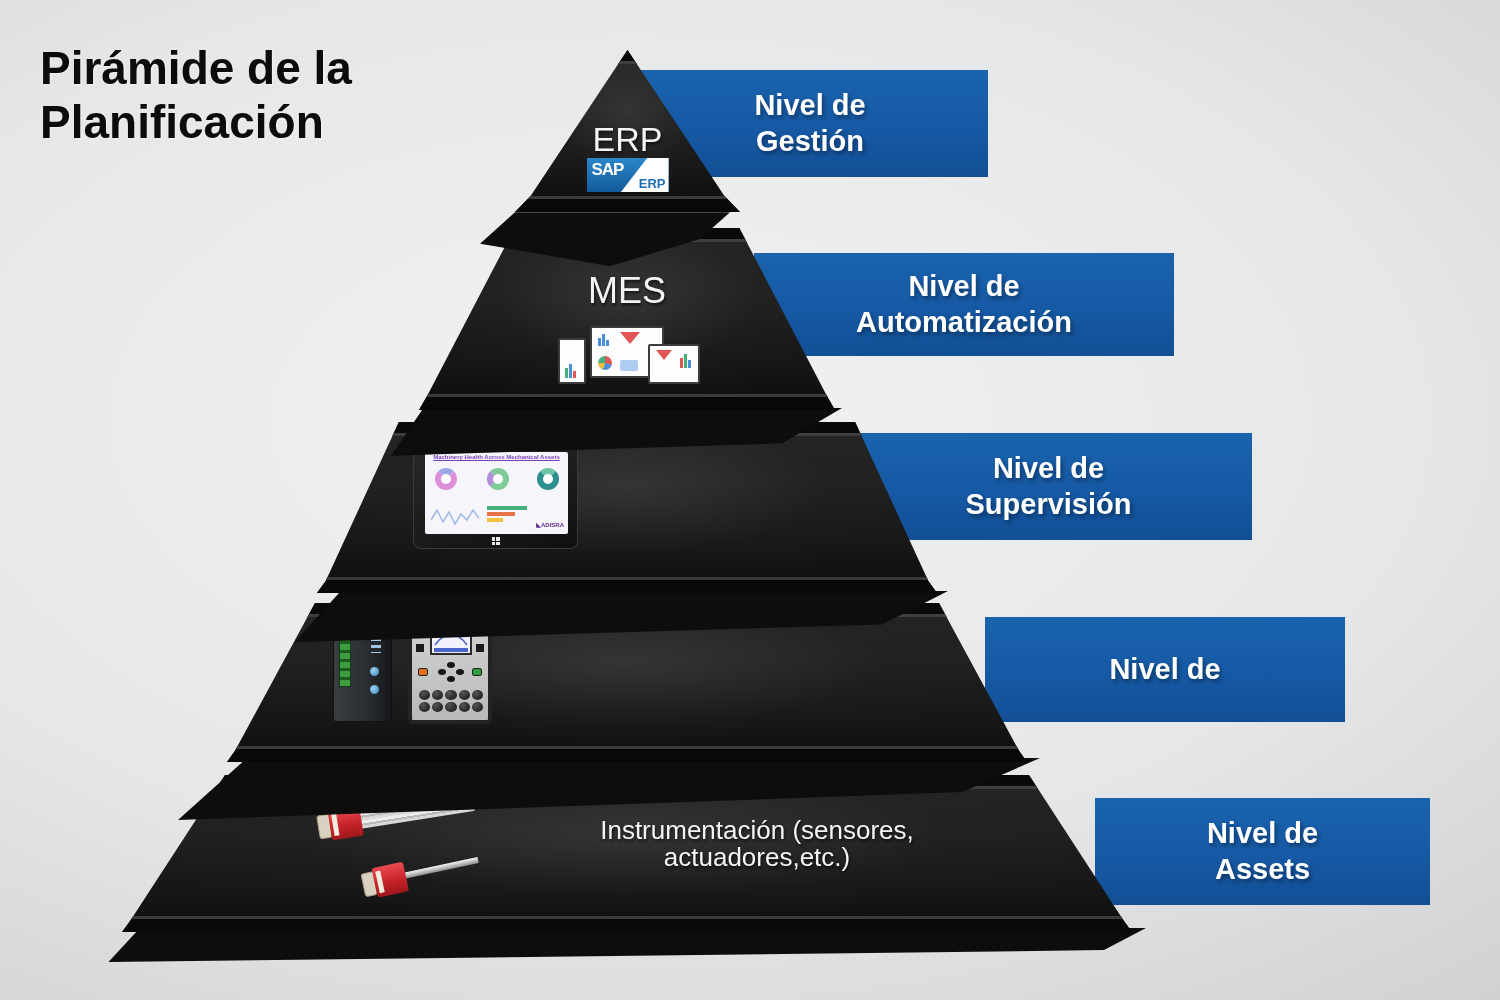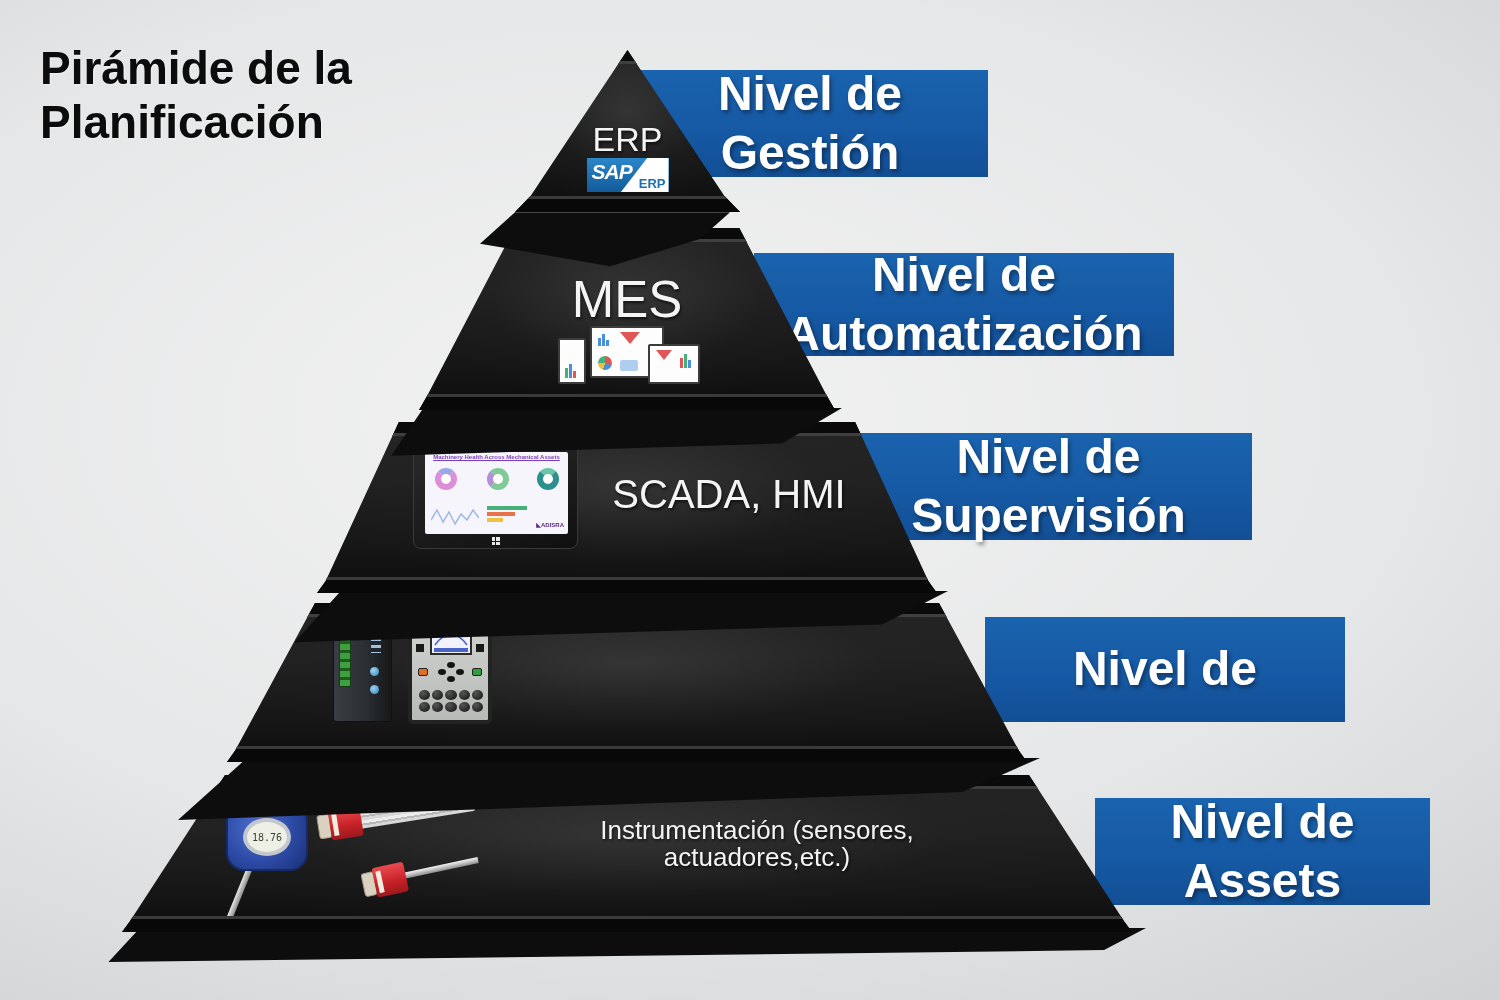--- a/index.html
+++ b/index.html
@@ -16,21 +16,21 @@
     position:absolute; left:40px; top:42px;
     font-size:46px; font-weight:700; color:#0c0c0c; line-height:1.17;
     text-shadow:1px 1px 2px rgba(255,255,255,0.5);
   }
 
   
   .box {
     position:absolute; z-index:1;
     background:linear-gradient(180deg,#1a63ae 0%, #1659a4 55%, #124f95 100%);
     display:flex; flex-direction:column; align-items:center; justify-content:center;
-    color:#ffffff; font-weight:700; font-size:48px; line-height:1.22; text-align:center;
+    color:#ffffff; font-weight:700; font-size:29px; line-height:1.22; text-align:center;
     text-shadow:2px 3px 4px rgba(0,0,0,0.38);
   }
   .box1 { left:632px; top:70px;  width:356px; height:107px; }
   .box2 { left:754px; top:253px; width:420px; height:103px; }
   .box3 { left:845px; top:433px; width:407px; height:107px; }
   .box4 { left:985px; top:617px; width:360px; height:105px; }
   .box5 { left:1095px; top:798px; width:335px; height:107px; }
 
   
   .lvl {
@@ -70,32 +70,32 @@
         clip-path:polygon(8% 0%, 100% 0%, 91% 55%, 0% 100%); }
   .s5 { left:98px; top:928px; width:1048px; height:34px; z-index:1;
         clip-path:polygon(4% 0%, 100% 0%, 96% 65%, 1% 100%); }
 
   
   .tech {
     position:absolute; color:#f4f4f4; font-weight:400;
     text-shadow:1px 2px 3px rgba(0,0,0,0.65); white-space:nowrap; text-align:center;
   }
   .t1 { left:0; top:70px; width:100%; font-size:34px; }
-  .t2 { left:0; top:42px; width:100%; font-size:51px; }
+  .t2 { left:0; top:42px; width:100%; font-size:36px; }
   .t3 { left:282px; top:50px; width:260px; font-size:40px; }
   .t4 { left:300px; top:54px; width:395px; font-size:40px; }
   .t5 { left:330px; top:42px; width:610px; font-size:26px; line-height:1.05; }
 
   
   .sap-logo { position:absolute; left:50%; top:108px; transform:translateX(-50%);
     width:82px; height:34px; background:linear-gradient(180deg,#2b87c9,#135a9a); overflow:hidden; }
   .sap-white { position:absolute; inset:0; background:#ffffff;
     clip-path:polygon(74% 0%, 100% 0%, 100% 100%, 42% 100%); }
-  .sap-txt { position:absolute; left:5px; top:2px; color:#fff; font-size:21px; font-weight:700;
-    font-style:italic; letter-spacing:-1px; }
+  .sap-txt { position:absolute; left:5px; top:2px; color:#fff; font-size:17px; font-weight:700;
+    letter-spacing:-1px; }
   .erp-txt { position:absolute; right:3px; bottom:1px; color:#1b6fb4; font-size:13px; font-weight:700; }
 
   
   .mes-screens { position:absolute; left:139px; top:98px; width:142px; height:64px; }
   .scr { position:absolute; background:#fdfdfd; border:2px solid #3c3c3c; border-radius:2px; overflow:hidden; }
   .scr-monitor { left:32px; top:0; width:74px; height:52px; }
   .scr-phone   { left:0; top:12px; width:28px; height:46px; }
   .scr-tab     { left:90px; top:18px; width:52px; height:40px; }
   .chip { position:absolute; }
   .funnel { width:0; height:0; border-left:10px solid transparent; border-right:10px solid transparent; border-top:12px solid #e05555; }
@@ -273,21 +273,20 @@
         </div>
         <div class="adisra">◣<span>ADISRA</span></div>
       </div>
       <div class="winkey">
           <i></i>
           <i></i>
           <i></i>
           <i></i>
         </div>
     </div>
-    <div class="tech t3">SCADA, HMI</div>
   </div>
 
   <div class="lvl l4">
     <div class="plc">
       <div class="plc-term"></div>
       <div class="plc-leds"></div>
       <div class="plc-dot" style="right:12px; top:48px;"></div>
       <div class="plc-dot" style="right:12px; top:66px;"></div>
     </div>
     <div class="hmi">
@@ -318,27 +317,20 @@
           <i></i>
           <i></i>
           <i></i>
           <i></i>
           <i></i>
       </div>
     </div>
   </div>
 
   <div class="lvl l5">
-    <div class="ttx">
-      <div class="ttx-cap"></div>
-      <div class="ttx-probe"></div>
-      <div class="ttx-body">
-        <div class="ttx-lcd">18.76</div>
-      </div>
-    </div>
     <div class="lsensor ls1">
       <div class="ls-rail"></div>
       <div class="ls-block"></div>
       <div class="ls-ant"></div>
       <div class="ls-cap"></div>
       <div class="ls-head">
           <div class="ls-band"></div>
         </div>
     </div>
     <div class="lsensor ls2">

